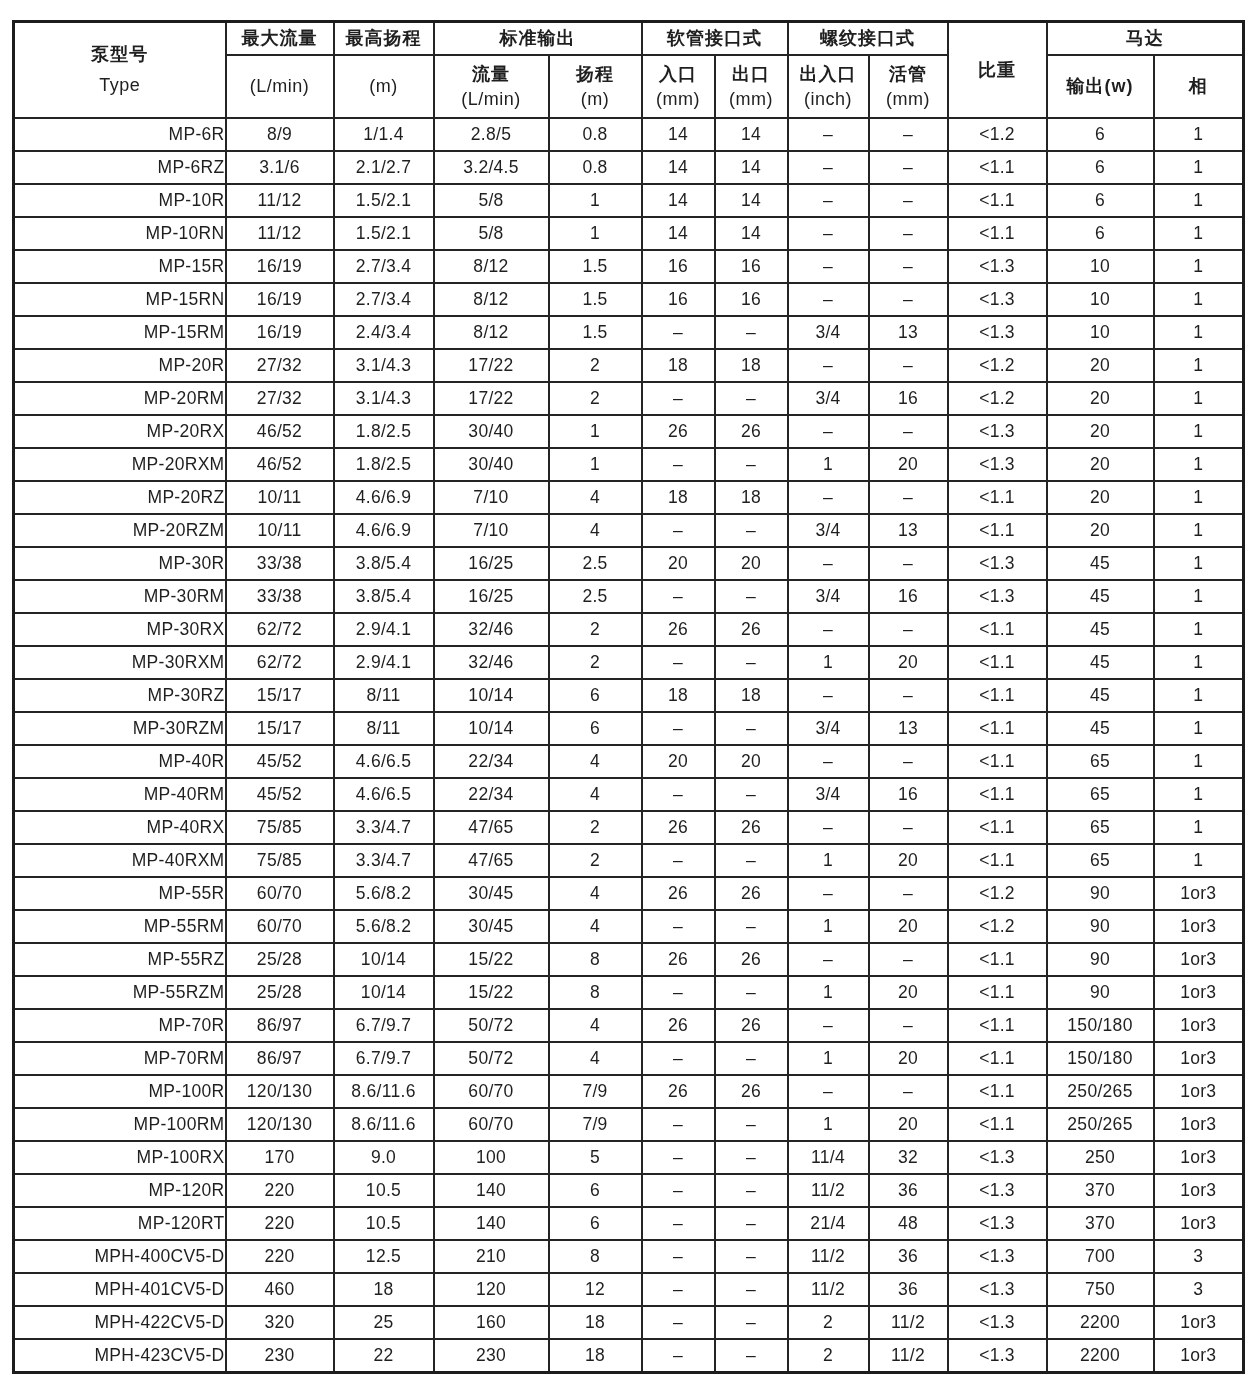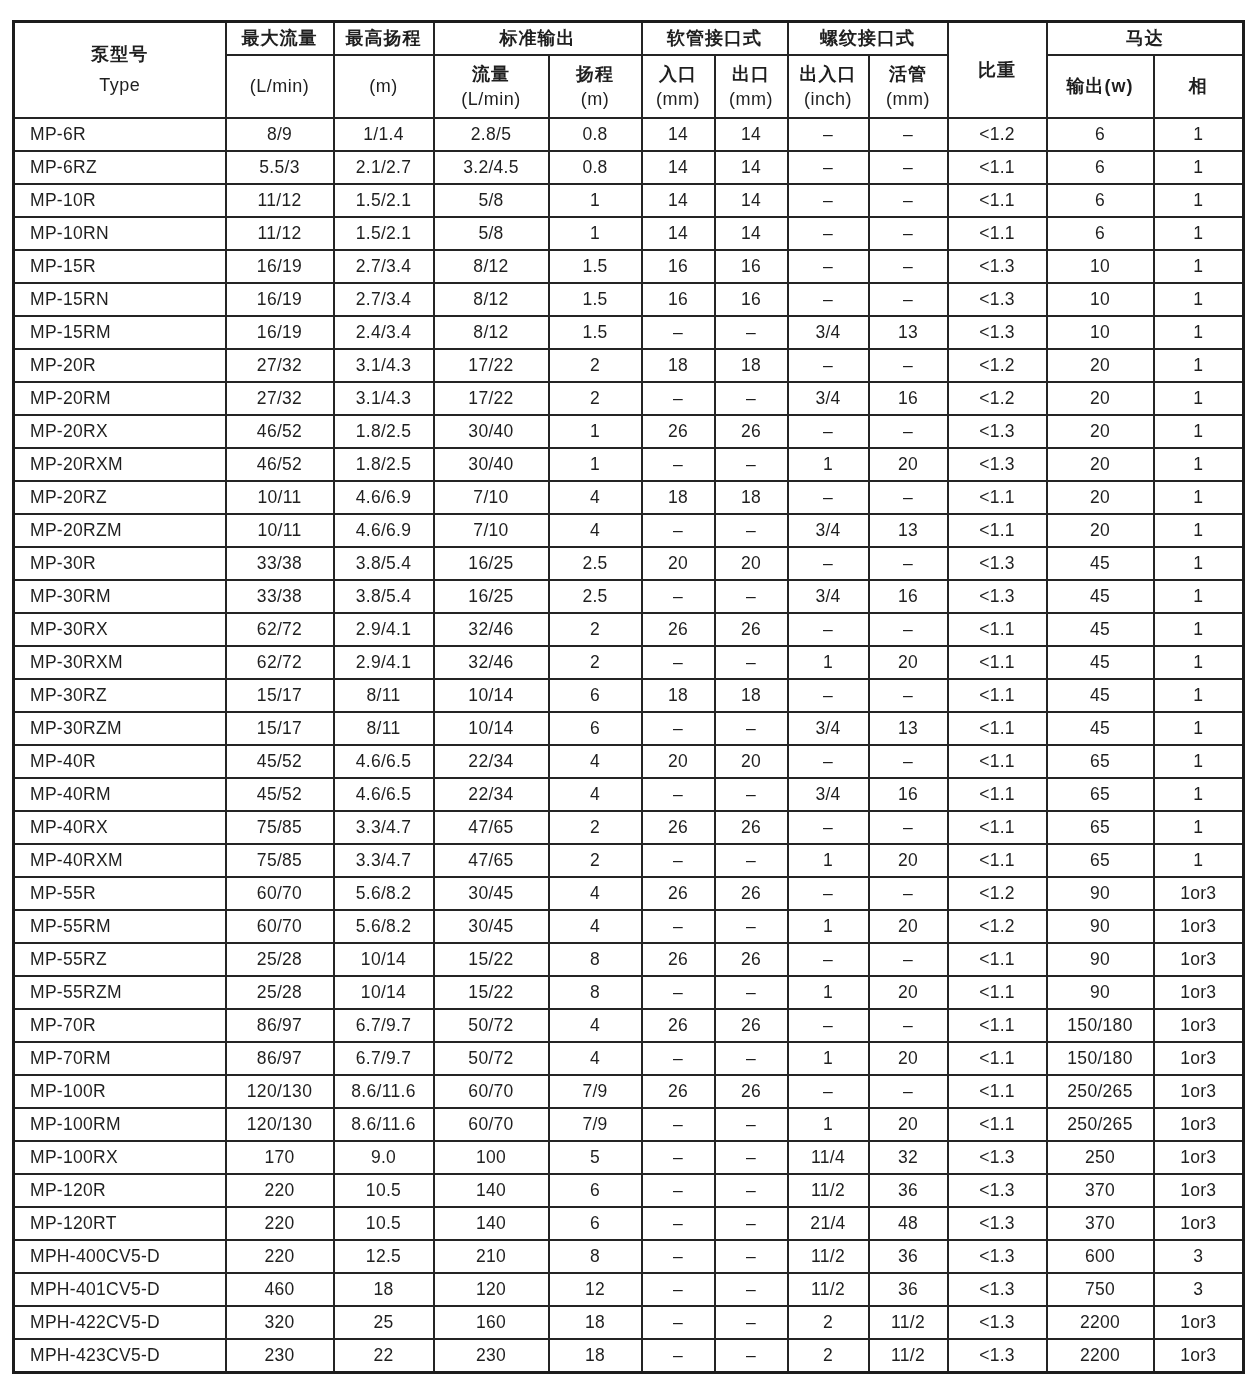--- a/index.html
+++ b/index.html
@@ -40,21 +40,21 @@
   thead tr.hrow2 th { height: 61px; }
   .hline { display: block; line-height: 1.35; letter-spacing: 0.5px; }
   .hline.cjk { font-weight: bold; letter-spacing: 1px; }
   th.twolinespan .hline { line-height: 1.7; }
   tbody td {
     height: 31px;
     font-size: 17.5px;
     letter-spacing: 0.3px;
   }
   tbody td.model {
-    text-align: left;
+    text-align: right;
     padding-left: 15px;
   }
 </style>
 </head>
 <body>
 
 <div class="page">
   <table class="spec">
     <colgroup>
       <col style="width:212px">
@@ -147,21 +147,21 @@
           <td>14</td>
           <td>14</td>
           <td>–</td>
           <td>–</td>
           <td>&lt;1.2</td>
           <td>6</td>
           <td>1</td>
         </tr>
         <tr>
           <td class="model">MP-6RZ</td>
-          <td>5.5/3</td>
+          <td>3.1/6</td>
           <td>2.1/2.7</td>
           <td>3.2/4.5</td>
           <td>0.8</td>
           <td>14</td>
           <td>14</td>
           <td>–</td>
           <td>–</td>
           <td>&lt;1.1</td>
           <td>6</td>
           <td>1</td>
@@ -618,21 +618,21 @@
           <td class="model">MPH-400CV5-D</td>
           <td>220</td>
           <td>12.5</td>
           <td>210</td>
           <td>8</td>
           <td>–</td>
           <td>–</td>
           <td>11/2</td>
           <td>36</td>
           <td>&lt;1.3</td>
-          <td>600</td>
+          <td>700</td>
           <td>3</td>
         </tr>
         <tr>
           <td class="model">MPH-401CV5-D</td>
           <td>460</td>
           <td>18</td>
           <td>120</td>
           <td>12</td>
           <td>–</td>
           <td>–</td>

